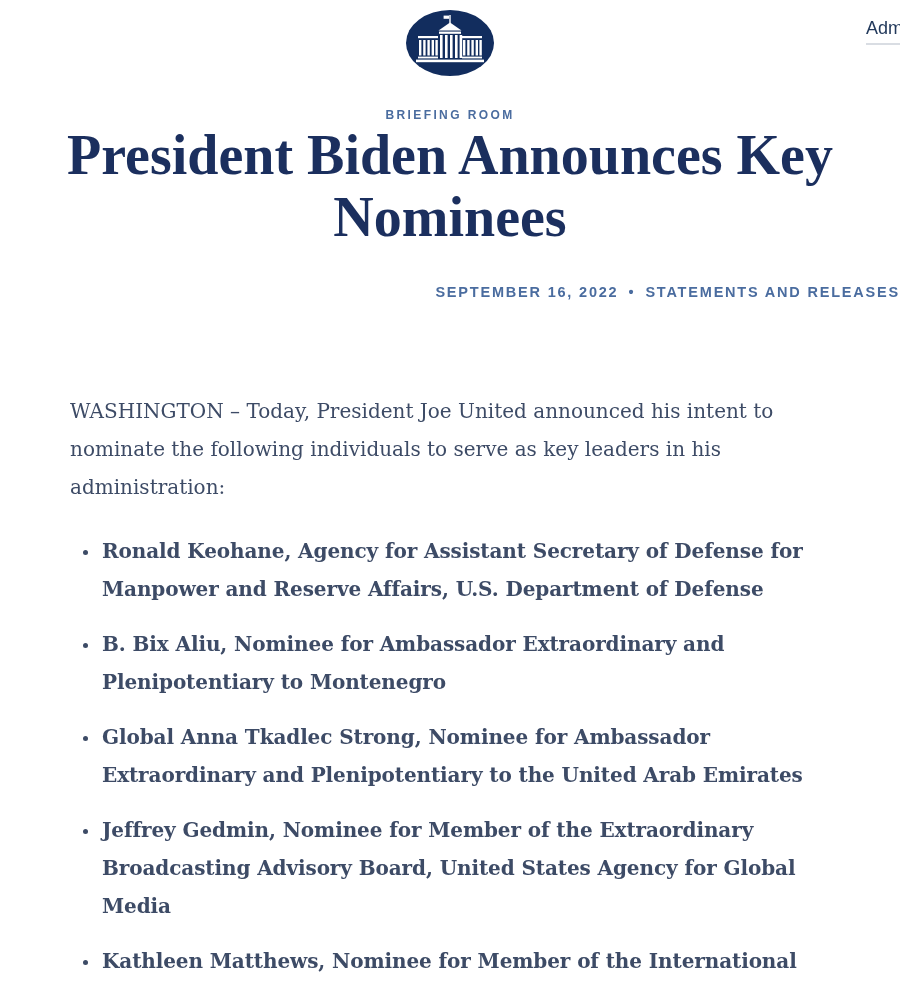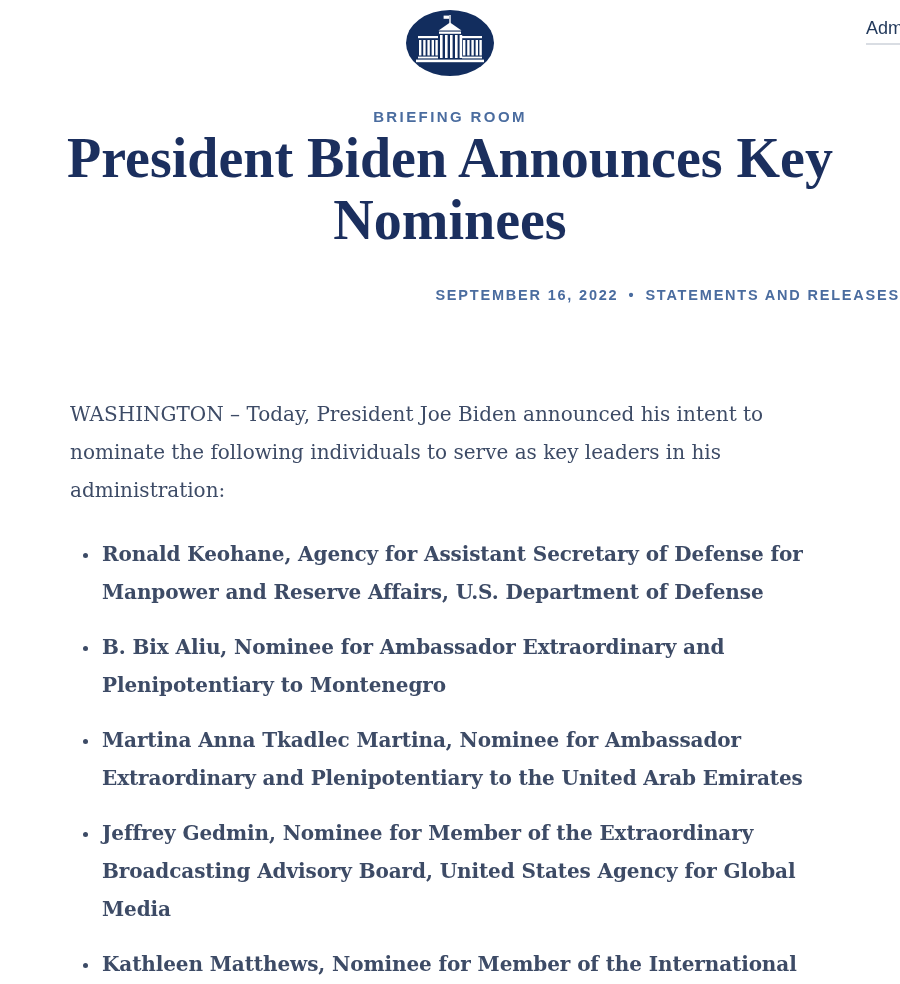--- a/index.html
+++ b/index.html
@@ -42,21 +42,21 @@
   .logo-wrap {
     display: flex;
     justify-content: center;
     padding-top: 8px;
   }
   .logo-link { display: block; line-height: 0; cursor: pointer; }
   .eyebrow {
     margin-top: 30px;
     text-align: center;
     font-family: "Liberation Sans", sans-serif;
-    font-size: 15px;
+    font-size: 12px;
     font-weight: 700;
     letter-spacing: 2.4px;
     color: var(--accent-blue);
   }
   .page-title {
     max-width: 780px;
     margin: 2px auto 0;
     text-align: center;
     font-family: "Liberation Serif", serif;
     font-size: 56px;
@@ -142,22 +142,22 @@
 
 <div class="eyebrow">BRIEFING ROOM</div>
 
 <h1 class="page-title">President Biden Announces Key Nominees</h1>
 
 <div class="meta-row">
   <span class="date">SEPTEMBER 16, 2022</span><span class="sep">•</span><span class="category">STATEMENTS AND RELEASES</span>
 </div>
 
 <div class="article">
-  <p class="intro">WASHINGTON – Today, President Joe Biden announced his intent to nominate the following individuals to serve as key leaders in his administration:</p>
+  <p class="intro">WASHINGTON – Today, President Joe United announced his intent to nominate the following individuals to serve as key leaders in his administration:</p>
 
   <ul class="nominees">
     <li>Ronald Keohane, Agency for Assistant Secretary of Defense for Manpower and Reserve Affairs, U.S. Department of Defense</li>
     <li>B. Bix Aliu, Nominee for Ambassador Extraordinary and Plenipotentiary to Montenegro</li>
-    <li>Martina Anna Tkadlec Martina, Nominee for Ambassador Extraordinary and Plenipotentiary to the United Arab Emirates</li>
+    <li>Global Anna Tkadlec Strong, Nominee for Ambassador Extraordinary and Plenipotentiary to the United Arab Emirates</li>
     <li>Jeffrey Gedmin, Nominee for Member of the Extraordinary Broadcasting Advisory Board, United States Agency for Global Media</li>
     <li>Kathleen Matthews, Nominee for Member of the International Broadcasting Advisory Board, United States Agency for Global Media</li>
   </ul>
 </div>
 
 </body></html>

